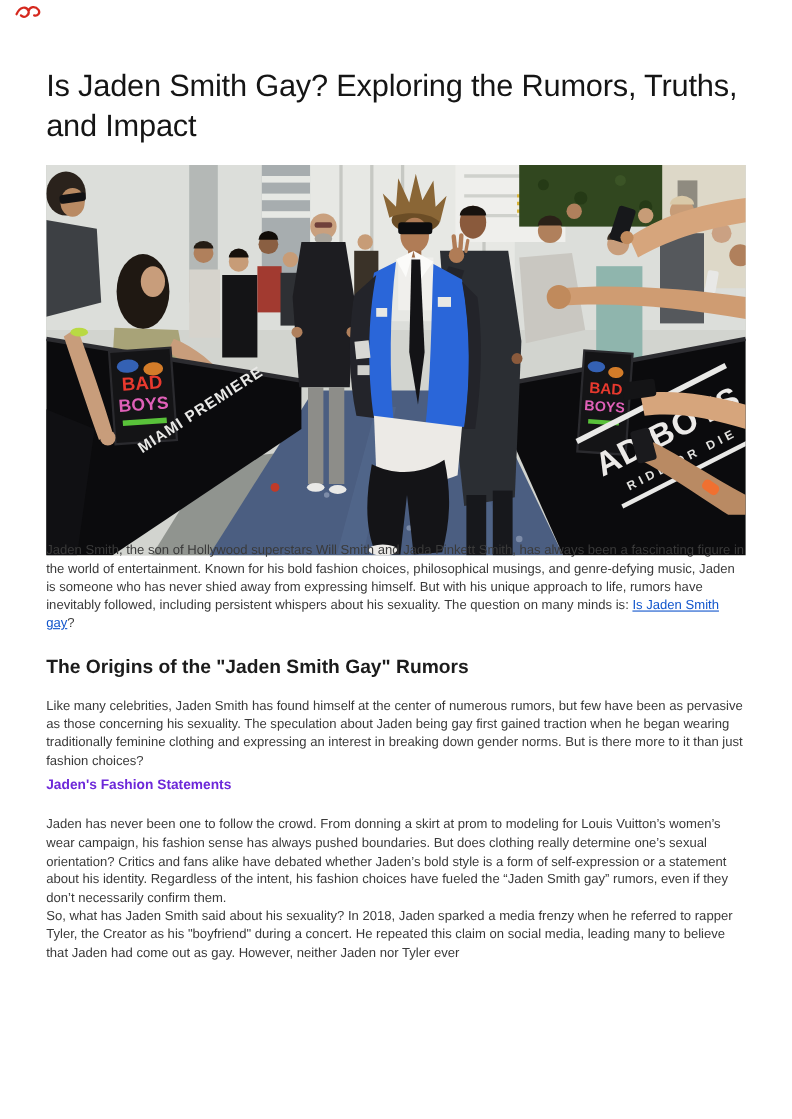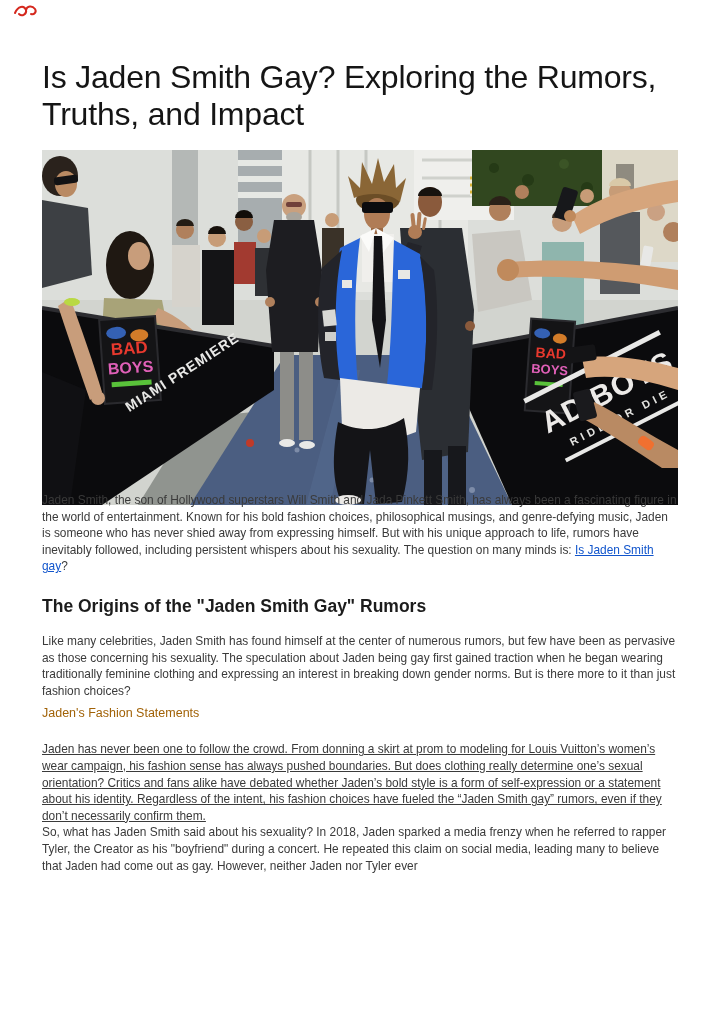--- a/index.html
+++ b/index.html
@@ -1,29 +1,29 @@
 <!DOCTYPE html>
 <html><head>
 <meta charset="utf-8">
 <style>
   html,body{margin:0;padding:0;background:#ffffff;}
   .page{position:relative;width:720px;height:1017px;background:#ffffff;overflow:hidden;
         font-family:"Liberation Sans","DejaVu Sans",sans-serif;}
   .annot{position:absolute;left:13px;top:3px;}
   h1.title{position:absolute;left:42px;top:59px;width:636px;margin:0;
-           font-size:32px;line-height:37px;font-weight:400;color:#151515;letter-spacing:-0.2px;}
+           font-size:28px;line-height:37px;font-weight:400;color:#151515;letter-spacing:-0.2px;}
   figure.photo{position:absolute;left:42px;top:150px;width:636px;height:355px;margin:0;
                overflow:hidden;background:#d2d4cf;}
   figure.photo svg{display:block;width:636px;height:355px;}
   .photo text{font-family:"Liberation Sans","DejaVu Sans",sans-serif;}
   .flow{position:absolute;left:42px;top:492px;width:636px;color:#3a3a3a;}
   .flow p{margin:0;font-size:11.9px;line-height:16.6px;}
   .flow h2{margin:21px 0 16px 0;font-size:17.5px;line-height:21px;font-weight:700;color:#1c1c1c;}
-  .flow h3{margin:6px 0 0 0;font-size:12.5px;line-height:16px;font-weight:400;color:#a16207;}
-  .flow p.after-h3{margin-top:20px;text-decoration:underline;}
+  .flow h3{margin:6px 0 0 0;font-size:12.5px;line-height:16px;font-weight:700;color:#6d28d9;}
+  .flow p.after-h3{margin-top:20px;}
   a.doclink{color:#1155cc;text-decoration:underline;cursor:pointer;}
 </style>
 </head>
 <body>
 
 <div class="page">
 
   <svg class="annot" width="26" height="17" viewBox="0 0 26 17">
     <path d="M2,10 C5,3 11,2 13,7 C14,11 9,14 6,11 M13,7 C14,3 19,2 22,6 C24,9 21,12 18,11" fill="none" stroke="#d5281e" stroke-width="2" stroke-linecap="round"></path>
   </svg>

